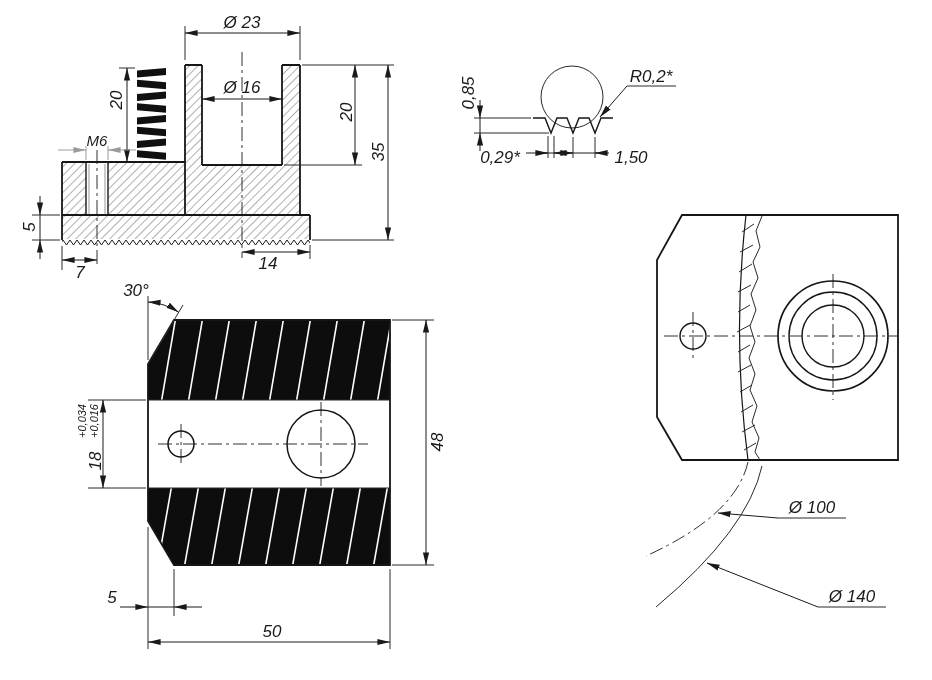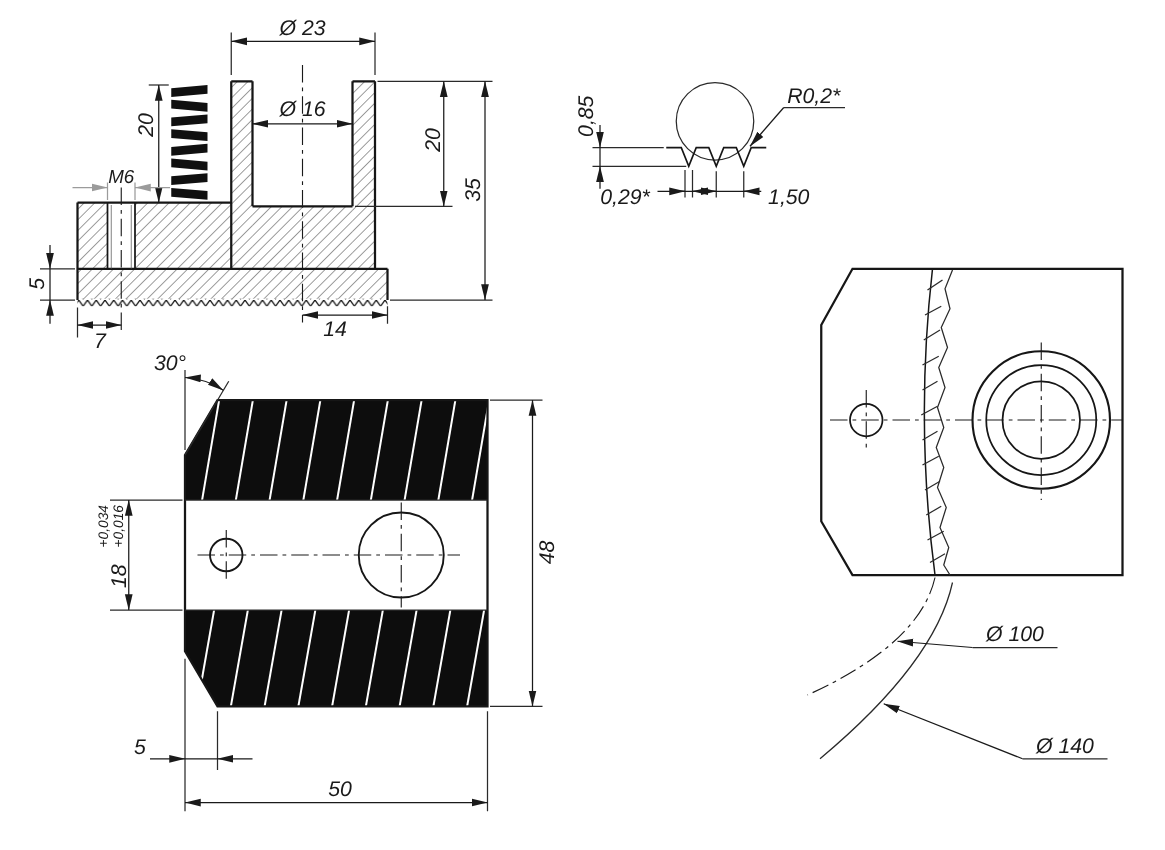--- a/index.html
+++ b/index.html
@@ -1,16 +1,16 @@
 <!DOCTYPE html>
 <html><head>
 <meta charset="utf-8">
 <style>
   html,body{margin:0;padding:0;background:#ffffff;}
-  .canvas{width:932px;height:680px;background:#ffffff;position:relative;overflow:hidden;}
+  .canvas{width:932px;height:680px;background:#ffffff;position:relative;overflow:hidden;border-radius:27px;}
   svg text{font-family:"Liberation Sans","DejaVu Sans",sans-serif;font-style:italic;fill:#1a1a1a;}
   .t17{font-size:17px;}
   .t15{font-size:15px;}
   .t11{font-size:11px;}
   .thick{stroke:#161616;stroke-width:1.8;fill:none;stroke-linejoin:miter;}
   .med{stroke:#161616;stroke-width:1.4;fill:none;}
   .thin{stroke:#2a2a2a;stroke-width:1;fill:none;}
   .dim{stroke:#1a1a1a;stroke-width:1;fill:none;}
   .cl{stroke:#1a1a1a;stroke-width:0.9;fill:none;stroke-dasharray:14 4 3 4;}
   .grayln{stroke:#9b9b9b;stroke-width:1;fill:none;}

